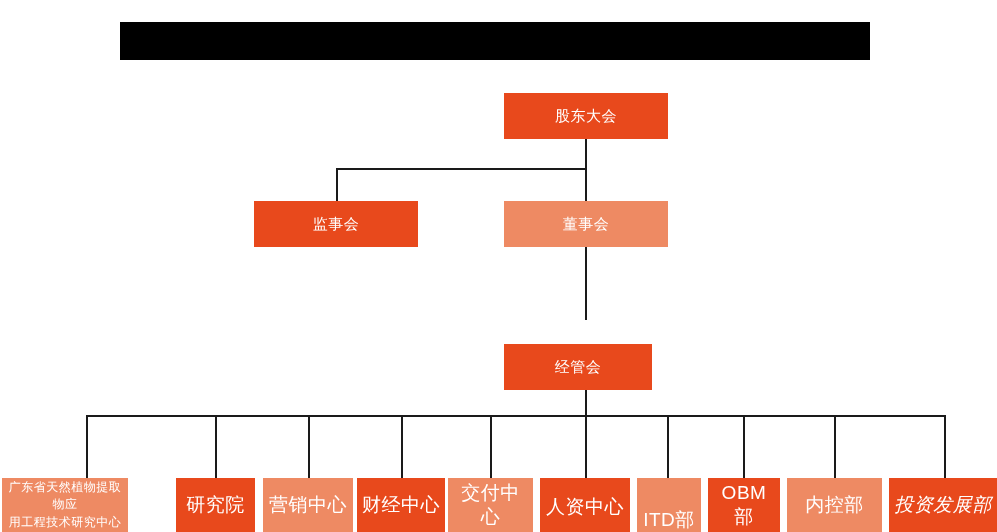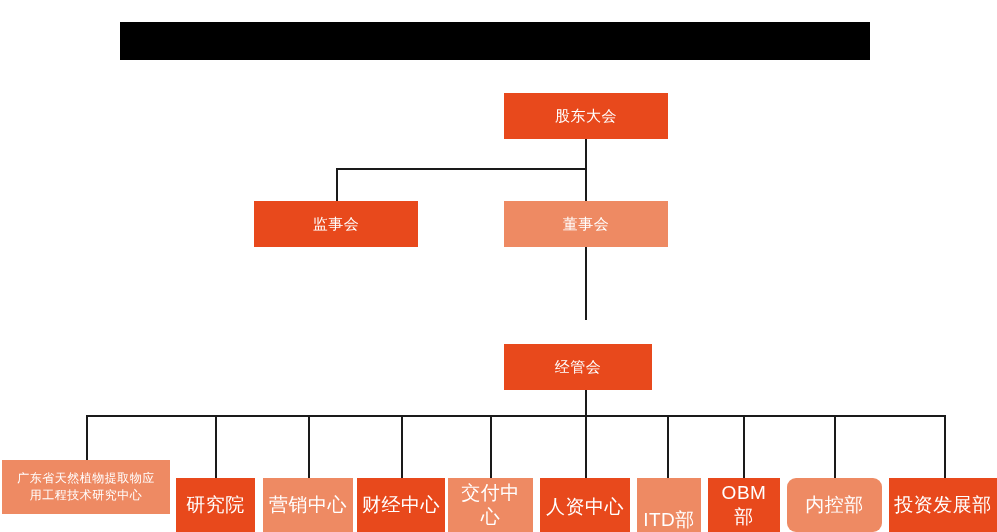--- a/index.html
+++ b/index.html
@@ -99,21 +99,21 @@
   </div>
 
   <div class="node light size-top" style="left:504px; top:201px; width:164px; height:46px;justify-content:center;">
     <span class="node-label">董事会</span>
   </div>
 
   <div class="node dark size-top" style="left:504px; top:312px; width:148px; height:46px;margin-top:32px;">
     <span class="node-label">经管会</span>
   </div>
 
-  <div class="node light size-small" style="left:2px; top:460px; width:168px; height:54px;">
+  <div class="node light size-small" style="left:2px; top:478px; width:126px; height:54px;">
     <span class="node-label">
       <span>广东省天然植物提取物应</span><br>
       <span>用工程技术研究中心</span>
     </span>
   </div>
 
   <div class="node dark size-dept" style="left:176px; top:478px; width:79px; height:54px;">
     <span class="node-label">研究院</span>
   </div>
 
@@ -134,21 +134,21 @@
   </div>
 
   <div class="node light size-dept" style="left:637px; top:478px; width:64px; height:54px;align-items:flex-end;">
     <span class="node-label">ITD部</span>
   </div>
 
   <div class="node dark size-dept" style="left:708px; top:478px; width:72px; height:54px;">
     <span class="node-label">OBM部</span>
   </div>
 
-  <div class="node light size-dept" style="left:787px; top:478px; width:95px; height:54px;border-radius:9px;">
+  <div class="node light size-dept" style="left:787px; top:478px; width:95px; height:54px;">
     <span class="node-label">内控部</span>
   </div>
 
-  <div class="node dark size-dept" style="left:889px; top:478px; width:108px; height:54px;">
+  <div class="node dark size-dept" style="left:889px; top:478px; width:108px; height:54px;font-style:italic;">
     <span class="node-label">投资发展部</span>
   </div>
 
 </div>
 
 </body></html>

